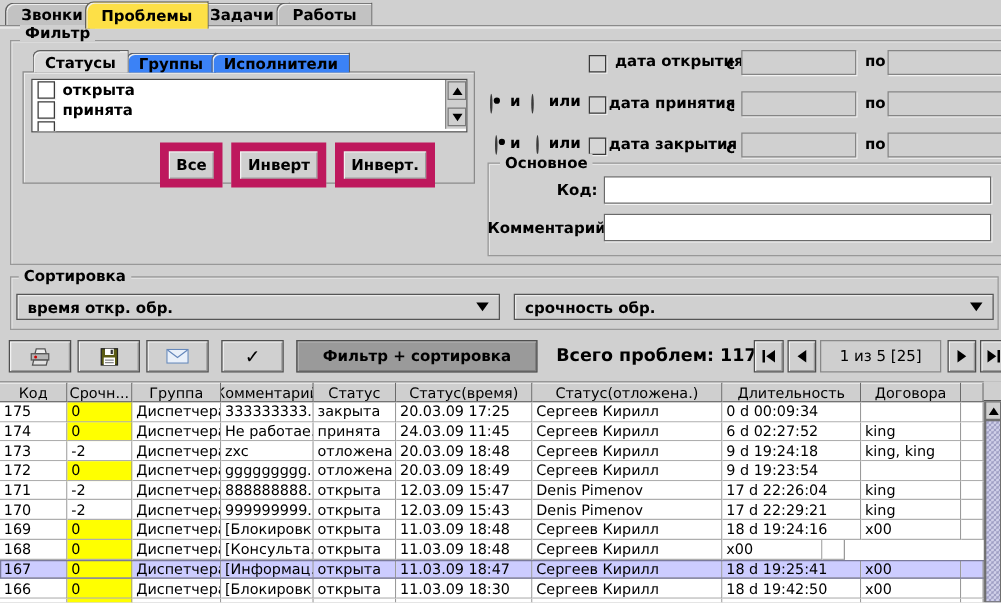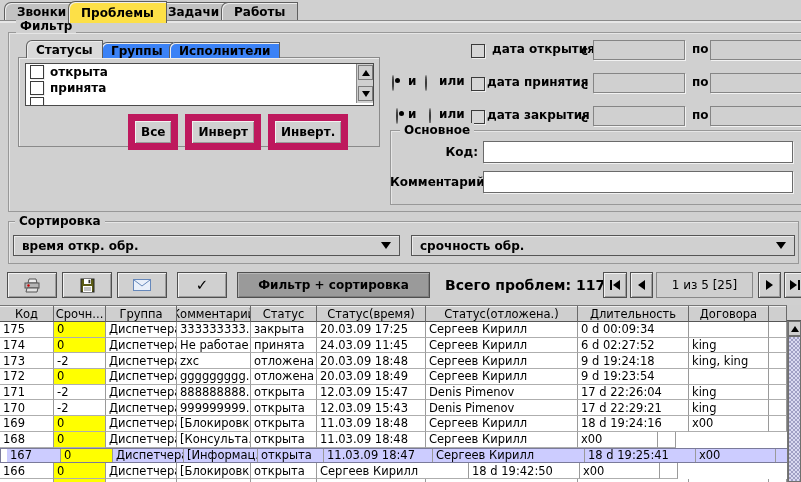--- a/index.html
+++ b/index.html
@@ -67,21 +67,21 @@
       box-shadow:inset 0 1px 0 #efefef;box-sizing:border-box;font-size:11.5px;
       display:flex;align-items:center;justify-content:center;overflow:hidden;white-space:nowrap;}
   .trow{display:flex;height:15.7px;}
   .cell{border-right:1px solid #9a9a9a;border-bottom:1px solid #aeaeae;box-sizing:border-box;
         font-size:11.5px;display:flex;align-items:center;padding-left:3px;overflow:hidden;
         white-space:nowrap;background:#fff;}
   .c0{width:54px}.c1{width:52px}.c2{width:71px}.c3{width:74px}.c4{width:66px}
   .c5{width:109px}.c6{width:152px}.c7{width:111px}.c8{width:80px}.c9{width:18px;padding-left:0;}
   .cell.urgent{background:#ffff00 !important;}
   .trow.selected .cell{background:#ccccff;}
-  .trow.selected{outline:1px solid #7a7a9a;outline-offset:-1px;justify-content:center;}
+  .trow.selected{outline:1px solid #7a7a9a;outline-offset:-1px;}
   .vscroll{position:absolute;left:787px;top:321px;width:14px;height:161px;border-left:1px solid #777;box-sizing:border-box;}
   .vscroll .up{position:absolute;left:0;top:0;width:13px;height:15px;background:#cfcfcf;border:1px solid #6f6f6f;
       box-sizing:border-box;display:flex;align-items:center;justify-content:center;}
   .vscroll .thumb{position:absolute;left:0;top:15px;width:13px;bottom:0;background-color:#9f9fc4;
       background-image:linear-gradient(45deg,#d9d9f0 25%,transparent 25%,transparent 75%,#d9d9f0 75%),
                        linear-gradient(45deg,#d9d9f0 25%,transparent 25%,transparent 75%,#d9d9f0 75%);
       background-position:0 0,2px 2px;background-size:4px 4px;border:1px solid #6f6f6f;box-sizing:border-box;}
   .hstub{position:absolute;left:787px;top:305px;width:14px;height:16px;background:#cfcfcf;border-bottom:1px solid #555;box-sizing:border-box;}
 
   
@@ -362,20 +362,21 @@
       <div class="cell c7">18 d 19:25:41</div>
       <div class="cell c8">x00</div>
       <div class="cell c9"></div>
     </div>
     <div class="trow">
       <div class="cell c0">166</div>
       <div class="cell c1 urgent">0</div>
       <div class="cell c2">Диспетчера</div>
       <div class="cell c3">[Блокировк...</div>
       <div class="cell c4">открыта</div>
+      <div class="cell c5">11.03.09 18:30</div>
       <div class="cell c6">Сергеев Кирилл</div>
       <div class="cell c7">18 d 19:42:50</div>
       <div class="cell c8">x00</div>
       <div class="cell c9"></div>
     </div>
 
     <div class="trow">
       <div class="cell c0"></div>
       <div class="cell c1 urgent"></div>
       <div class="cell c2"></div>

